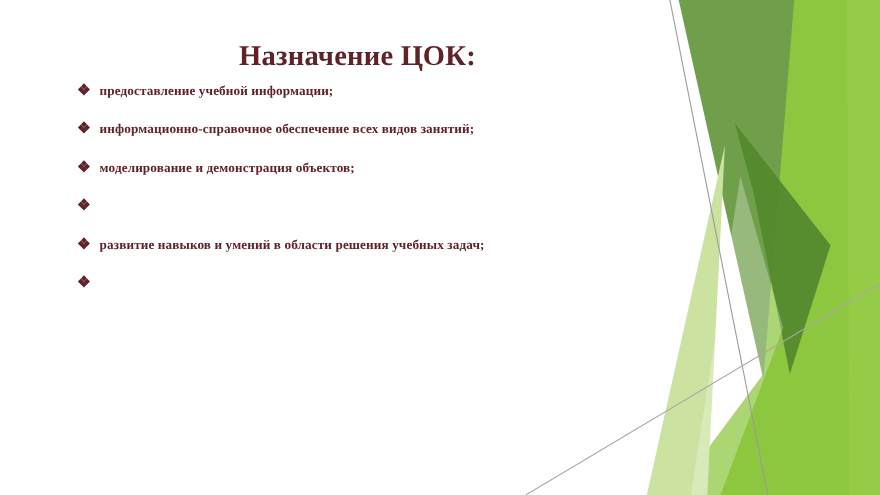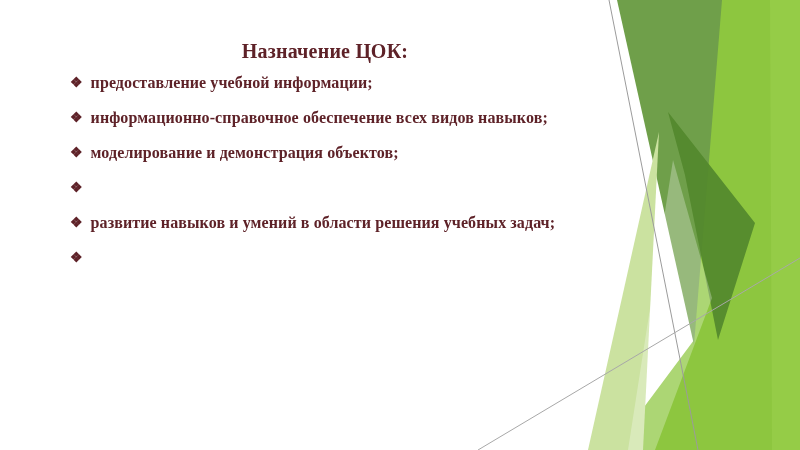--- a/index.html
+++ b/index.html
@@ -11,21 +11,21 @@
     font-family:"Liberation Serif", serif;
   }
   .decoration{
     position:absolute;top:0;left:0;width:800px;height:450px;
     pointer-events:none;
   }
   .title{
     position:absolute;
     left:60px;top:38px;width:530px;
     text-align:center;
-    font-size:20px;
+    font-size:26px;
     font-weight:bold;
     color:#5E2228;
     line-height:26px;
     letter-spacing:0.2px;
   }
   .bullets{
     position:absolute;
     left:70px;top:65px;width:530px;
     margin:0;padding:0;
     list-style:none;
@@ -37,21 +37,21 @@
     color:#5E2228;
     font-weight:bold;
   }
   .bullet-glyph{
     font-size:14px;
     margin-right:8px;
     flex:0 0 auto;
     line-height:1;
   }
   .bullet-text{
-    font-size:16px;
+    font-size:12px;
     white-space:nowrap;
     letter-spacing:0.1px;
   }
 </style>
 </head>
 <body>
 
 <div class="slide">
 
   <svg class="decoration" viewBox="0 0 800 450" width="800" height="450" aria-hidden="true">
@@ -69,21 +69,21 @@
 
   <ul class="bullets">
 
       <li>
         <span class="bullet-glyph">❖</span>
         <span class="bullet-text">предоставление учебной информации;</span>
       </li>
 
       <li>
         <span class="bullet-glyph">❖</span>
-        <span class="bullet-text">информационно-справочное обеспечение всех видов навыков;</span>
+        <span class="bullet-text">информационно-справочное обеспечение всех видов занятий;</span>
       </li>
 
       <li>
         <span class="bullet-glyph">❖</span>
         <span class="bullet-text">моделирование и демонстрация объектов;</span>
       </li>
 
       <li>
         <span class="bullet-glyph">❖</span>
       </li>

